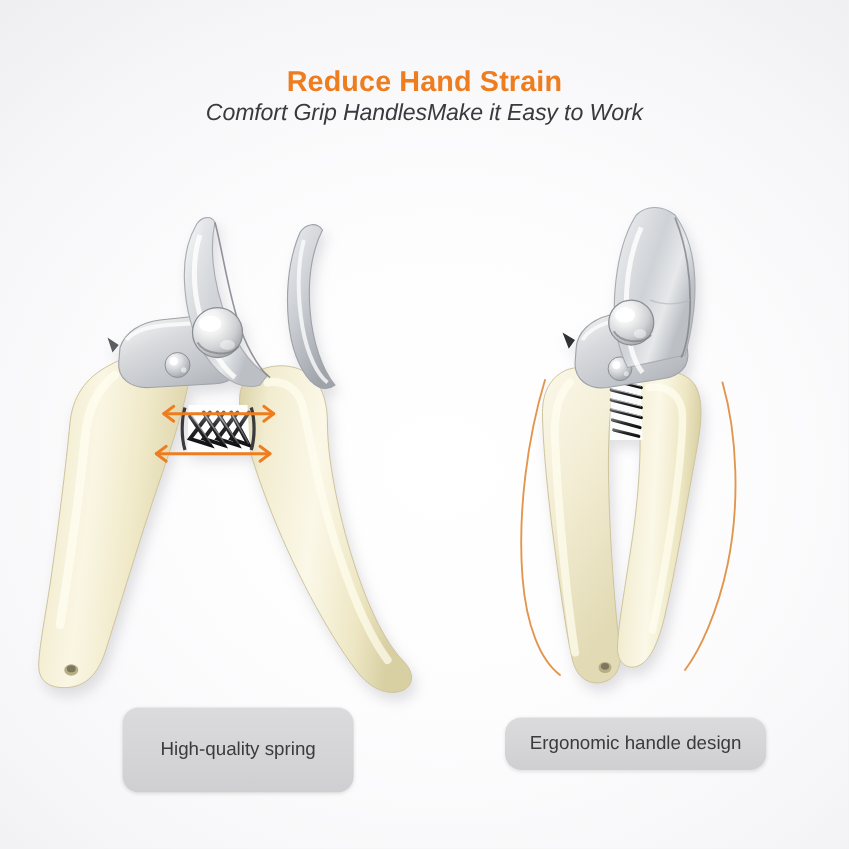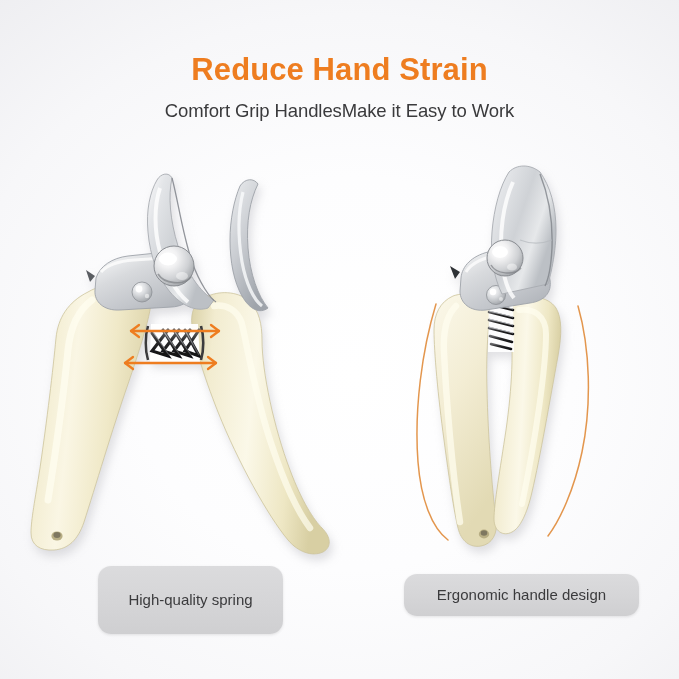--- a/index.html
+++ b/index.html
@@ -16,49 +16,49 @@
     background:
       radial-gradient(ellipse 95% 85% at 52% 55%, #ffffff 0%, #fdfdfe 34%, #f7f7f9 62%, #eeeef1 86%, #e8e8eb 100%);
   }
   
   #header {
     position:absolute;
     top:52px; left:0; width:679px;
     text-align:center;
   }
   #title {
-    font-size:31px;
+    font-size:23px;
     font-weight:bold;
     color:#ee7d20;
     letter-spacing:0.1px;
     line-height:1.18;
   }
   #subtitle {
-    margin-top:11px;
     font-size:18.5px;
     color:#3a3a3c;
     font-weight:400;
     letter-spacing:-0.1px;
+    font-style:italic;
   }
   
   .caption {
     position:absolute;
     border-radius:13px;
     background:linear-gradient(180deg,#dbdbdd 0%,#d5d5d7 55%,#cfcfd1 100%);
     color:#3b3b3d;
     display:flex;
     align-items:center;
     justify-content:center;
     text-align:center;
     line-height:1.32;
     font-size:15px;
     box-shadow:0 1px 3px rgba(0,0,0,0.10);
   }
   #caption-left  { left:98px;  top:566px; width:185px; height:68px; }
-  #caption-right { left:404px; top:574px; width:235px; height:42px; }
+  #caption-right { left:404px; top:574px; width:209px; height:42px; }
 
   
   #art { position:absolute; inset:0; }
 </style>
 </head>
 <body>
 
 <div id="stage">
 
   <div id="header">

